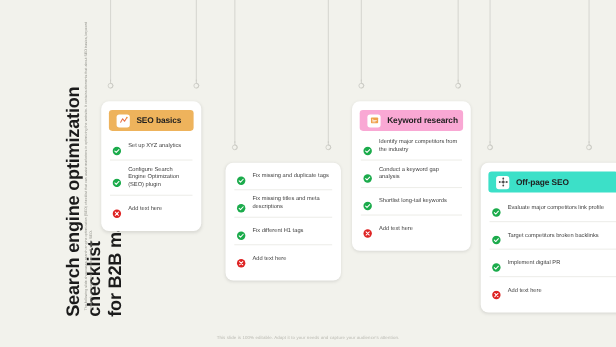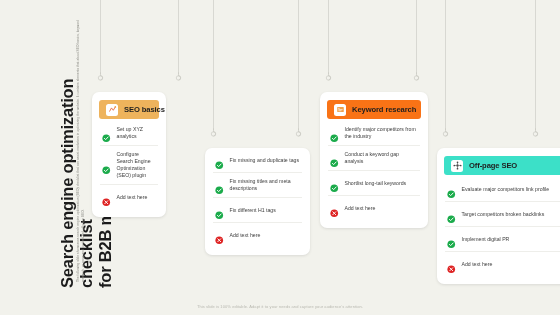--- a/index.html
+++ b/index.html
@@ -110,21 +110,21 @@
         </svg>
       </div>
       <div class="string" style="left: 178px; height: 74px;"></div>
       <div class="hook" style="left: 175px; top: 72px;">
         <svg viewBox="0 0 10 13" width="7" height="9">
           <path d="M5 0.5 V6" stroke="#c9c9c2" stroke-width="1" fill="none"></path>
           <circle cx="5" cy="8.6" r="3.2" stroke="#c9c9c2" stroke-width="1" fill="none"></circle>
           <path d="M5 5.4 a3 3 0 0 1 0 6" stroke="#c9c9c2" stroke-width="1" fill="none"></path>
         </svg>
       </div>
-      <div class="card" style="left: 92px; top: 92px; width: 74px;">
+      <div class="card" style="left: 92px; top: 92px; width: 91px;">
         <div class="card-head" style="background:#eeb35c">
           <span class="hicon">
             <svg viewBox="0 0 16 16" width="9" height="9">
               <path d="M3 11 L6.2 5.2 L9.4 9.4 L13 3.4" stroke="#e8734a" stroke-width="1.7" fill="none" stroke-linecap="round" stroke-linejoin="round"></path>
               <circle cx="13" cy="3.4" r="1.5" fill="#f0a04b"></circle>
             </svg>
           </span>
           <span class="htext">SEO basics</span>
         </div>
         <div class="rows">
@@ -209,21 +209,21 @@
       </div>
       <div class="string" style="left: 416px; height: 74px;"></div>
       <div class="hook" style="left: 413px; top: 72px;">
         <svg viewBox="0 0 10 13" width="7" height="9">
           <path d="M5 0.5 V6" stroke="#c9c9c2" stroke-width="1" fill="none"></path>
           <circle cx="5" cy="8.6" r="3.2" stroke="#c9c9c2" stroke-width="1" fill="none"></circle>
           <path d="M5 5.4 a3 3 0 0 1 0 6" stroke="#c9c9c2" stroke-width="1" fill="none"></path>
         </svg>
       </div>
       <div class="card" style="left: 320px; top: 92px; width: 108px;">
-        <div class="card-head" style="background:#f97316">
+        <div class="card-head" style="background:#f9a8d4">
           <span class="hicon">
             <svg viewBox="0 0 16 16" width="9" height="9">
               <rect x="2.2" y="3.4" width="11.6" height="9.2" rx="1.2" fill="#f0a04b"></rect>
               <path d="M5 8.2 h6 M5 10.2 h4" stroke="#fff" stroke-width="1.2" stroke-linecap="round"></path>
               <circle cx="5.2" cy="6" r="0.9" fill="#fff"></circle>
             </svg>
           </span>
           <span class="htext">Keyword research</span>
         </div>
         <div class="rows">

